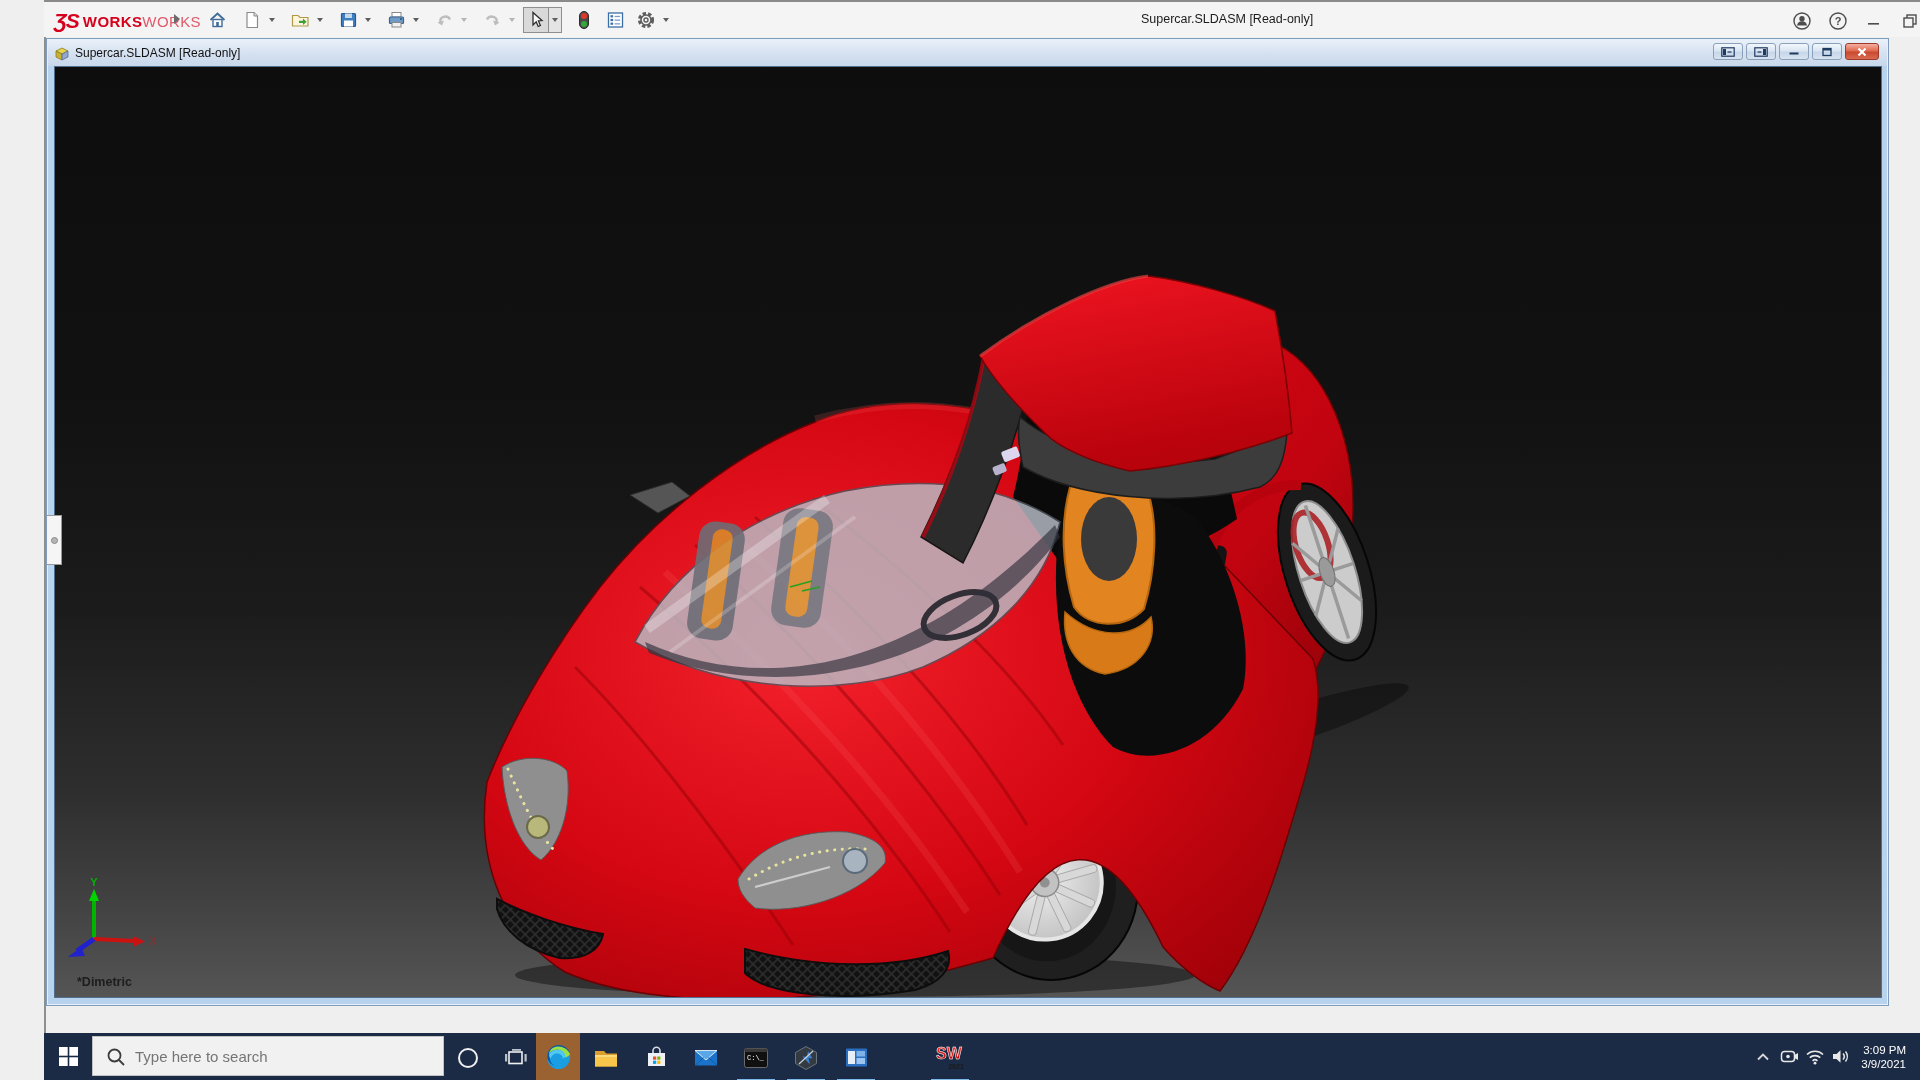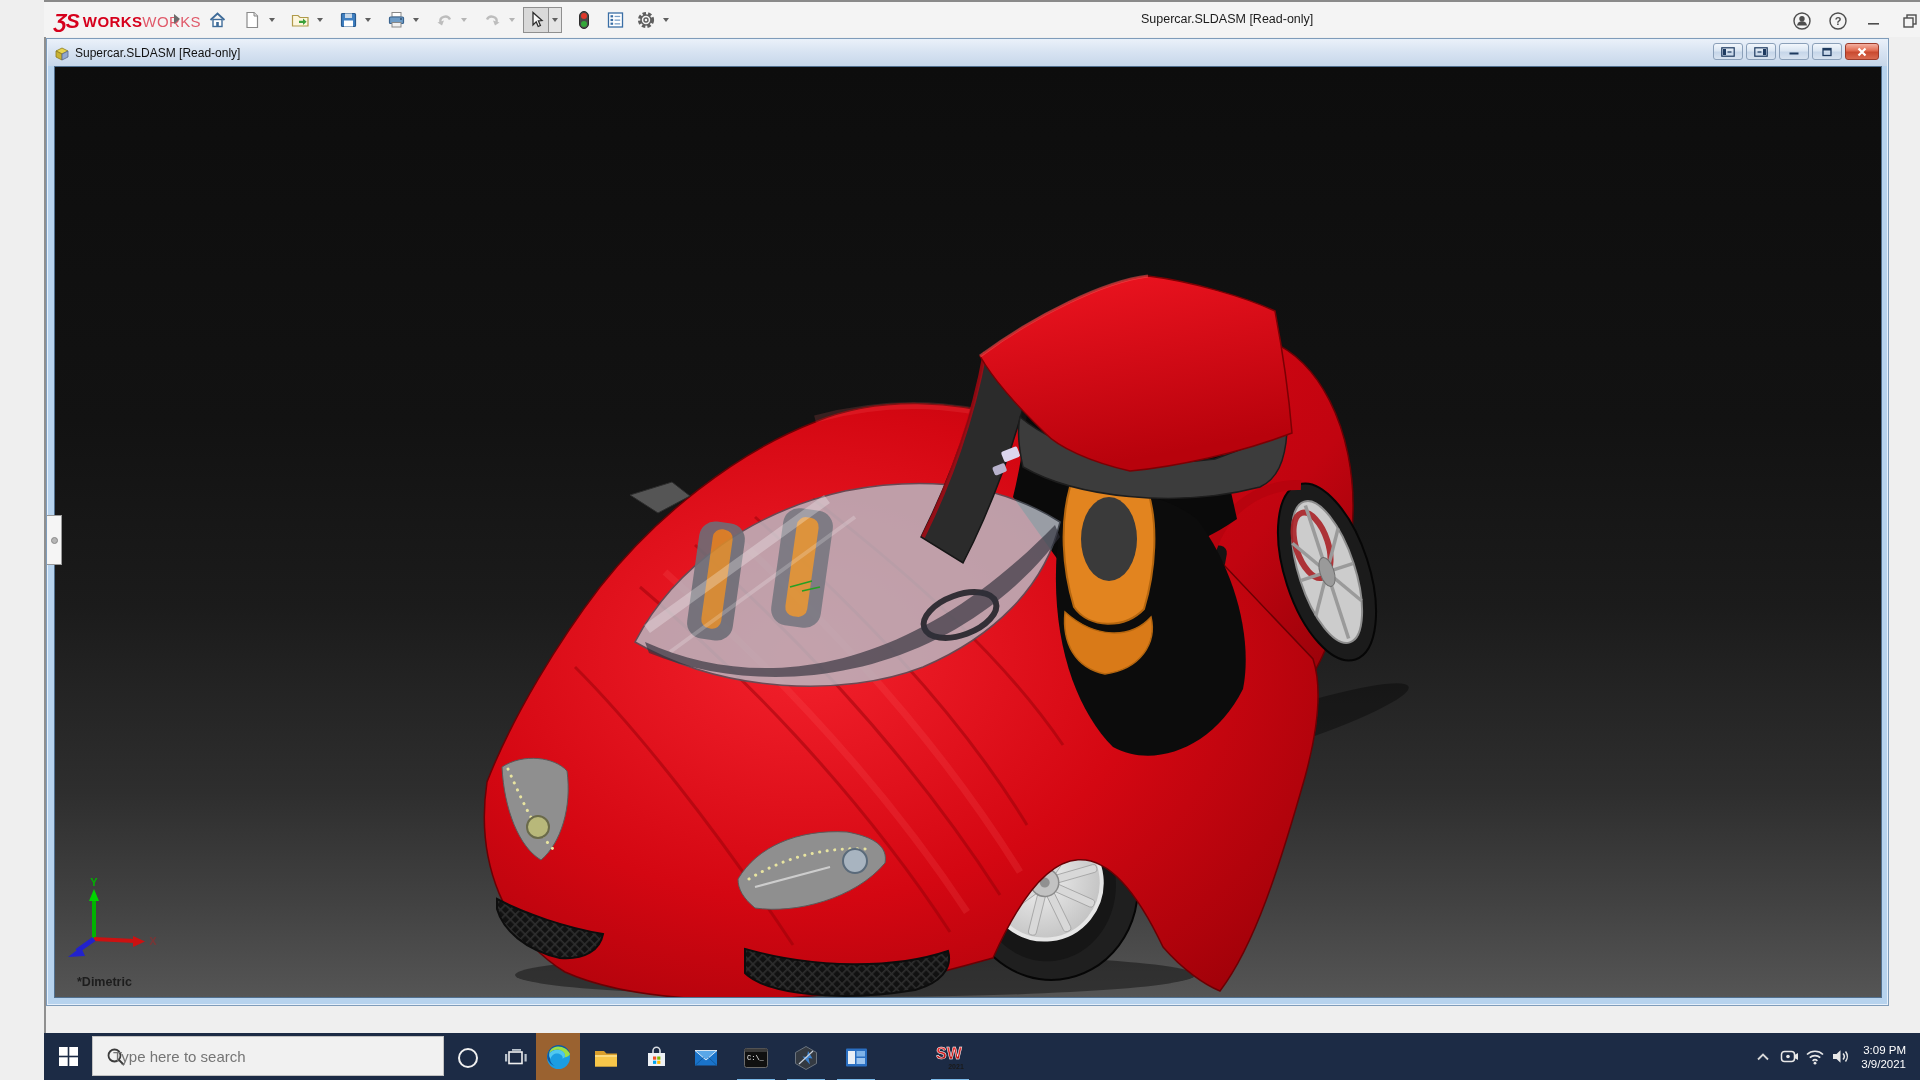--- a/index.html
+++ b/index.html
@@ -56,21 +56,21 @@
   .splitter-tab { position:absolute; left:0px; top:476px; width:15px; height:50px; background:#f5f5f5;
       border:1px solid #9a9a9a; border-left:none; display:flex; align-items:center; justify-content:center; }
   .splitter-tab .dot { width:7px; height:7px; border-radius:50%; background:#b5b5b5; border:1px solid #8a8a8a; }
 
   
   .taskbar { position:absolute; left:0; bottom:0; width:1920px; height:47px; background:#1c2b45; }
   .start { position:absolute; left:0; top:0; width:48px; height:47px; display:flex; align-items:center; justify-content:center; }
   .searchbox { position:absolute; left:48px; top:3px; width:352px; height:40px; background:#f1f1f1;
       border:1px solid #c2c2c2; }
   .searchbox input { position:absolute; left:0; top:0; width:100%; height:100%; border:none; outline:none;
-      background:transparent; padding-left:20px; font-size:15px; color:#a21caf; font-family:"Liberation Sans",sans-serif; }
+      background:transparent; padding-left:42px; font-size:15px; color:#a21caf; font-family:"Liberation Sans",sans-serif; }
   .searchbox .mag { position:absolute; left:13px; top:10px; }
   .cell { position:absolute; top:0; width:44px; height:49px; display:flex; align-items:center; justify-content:center; }
   .cell.edge-active { background:#9a6230; }
   .runline { position:absolute; bottom:0; left:3px; width:38px; height:3px; background:#7ab9e9; }
   .tray-icon { position:absolute; top:0; height:47px; display:flex; align-items:center; justify-content:center; }
   .clock { position:absolute; left:1806px; top:0; width:56px; height:47px; display:flex; flex-direction:column;
       align-items:flex-end; justify-content:center; color:#fff; font-size:11.5px; line-height:14px; }
   .notif { position:absolute; left:1868px; top:0; width:46px; height:47px; display:flex; align-items:center; justify-content:center; }
 </style>
 </head>

